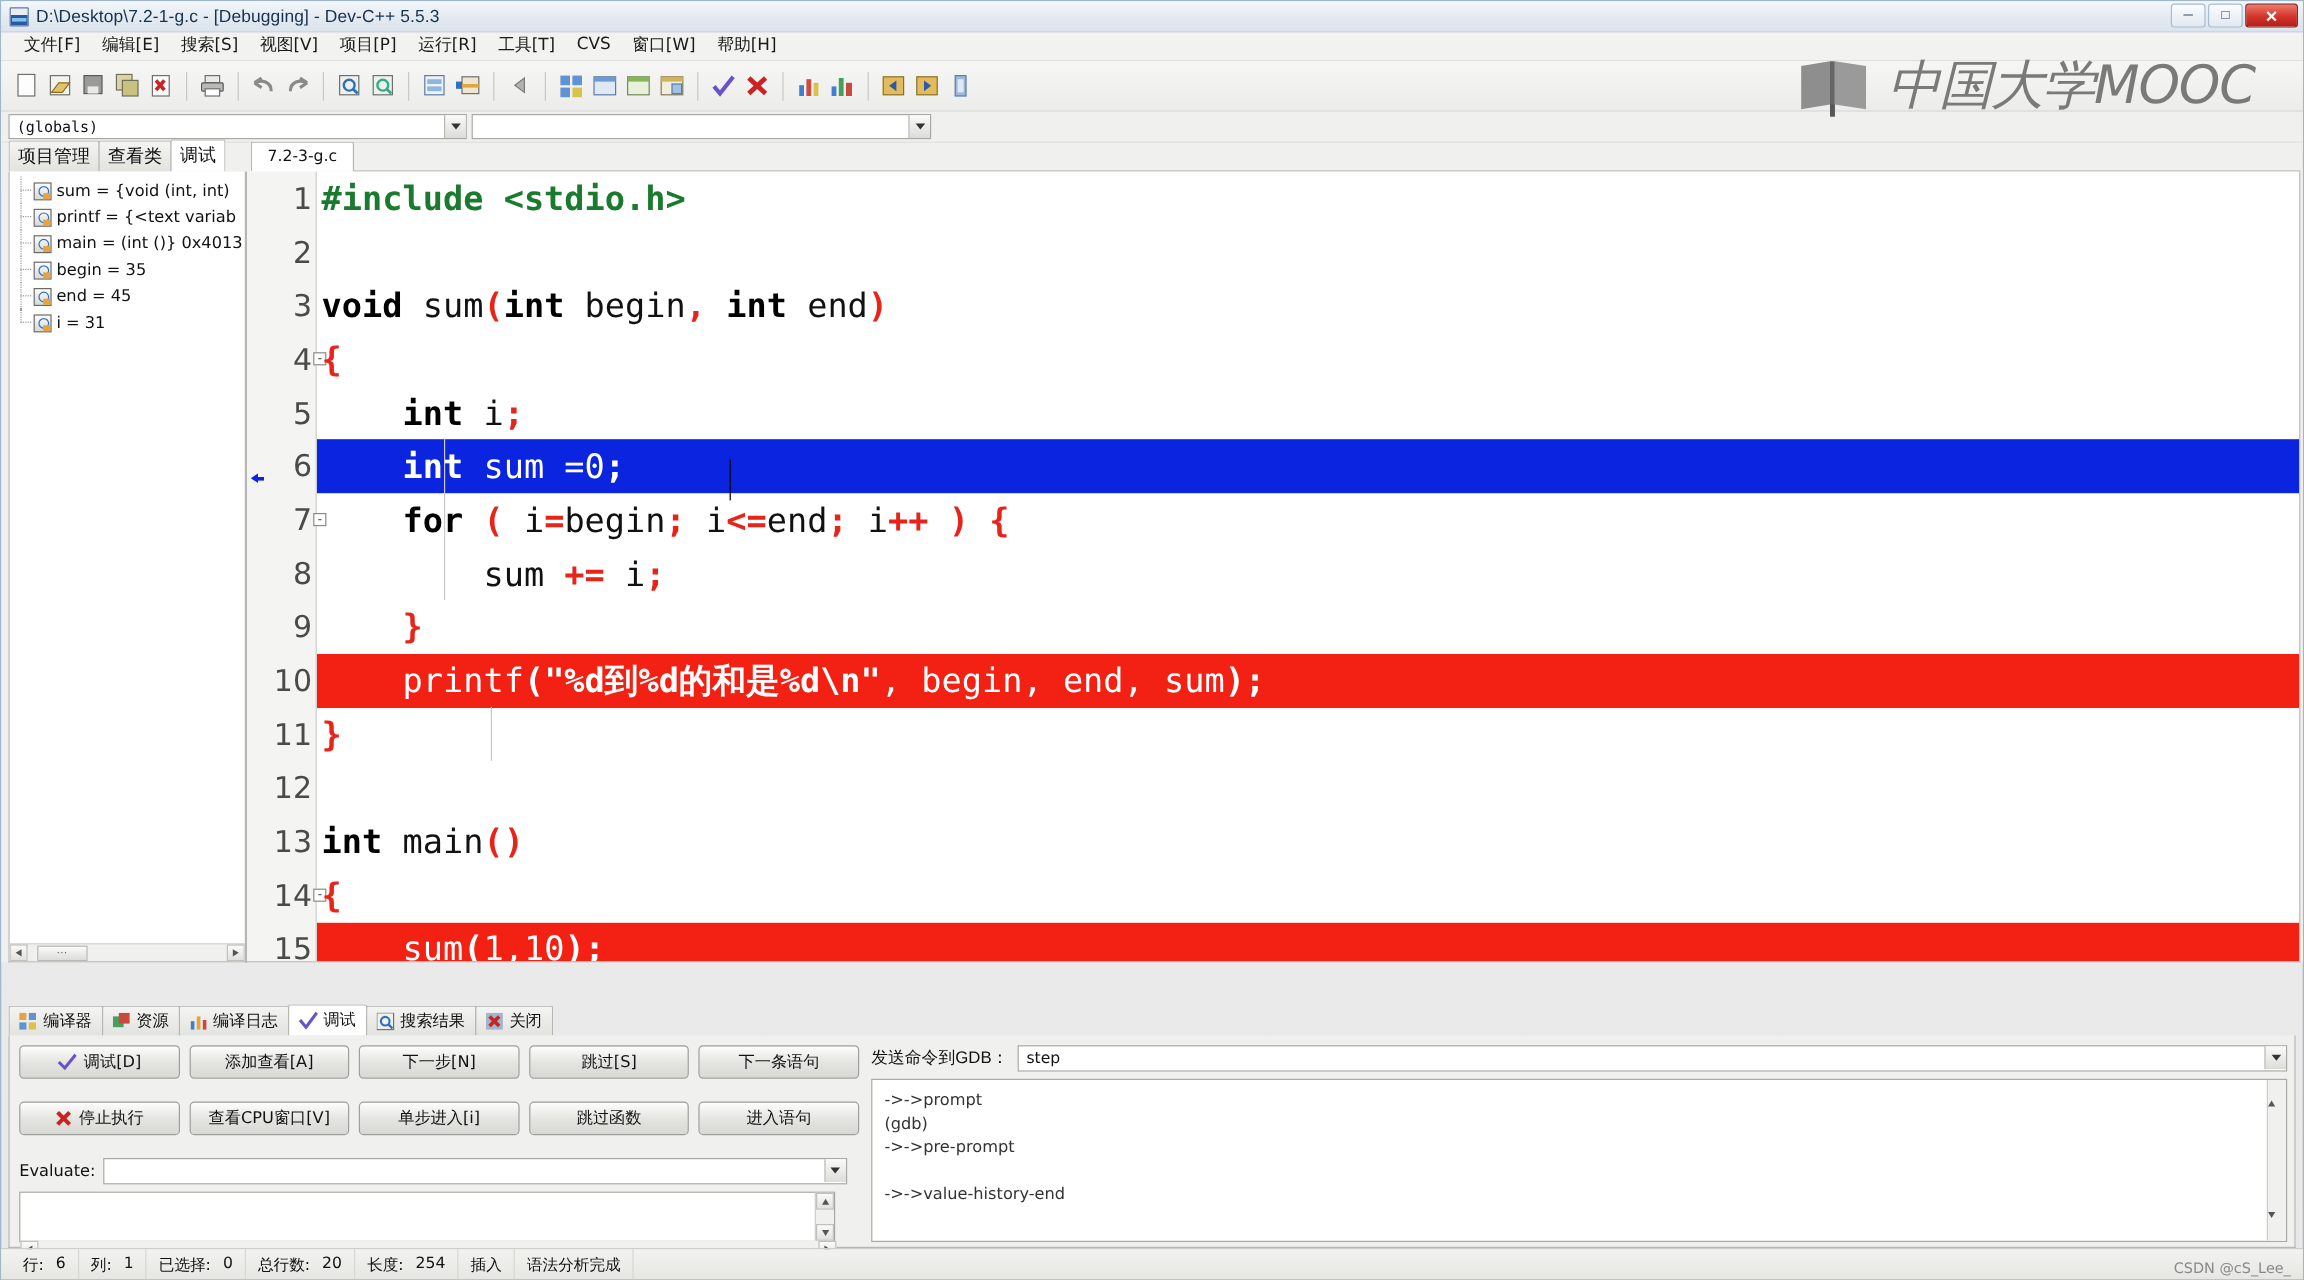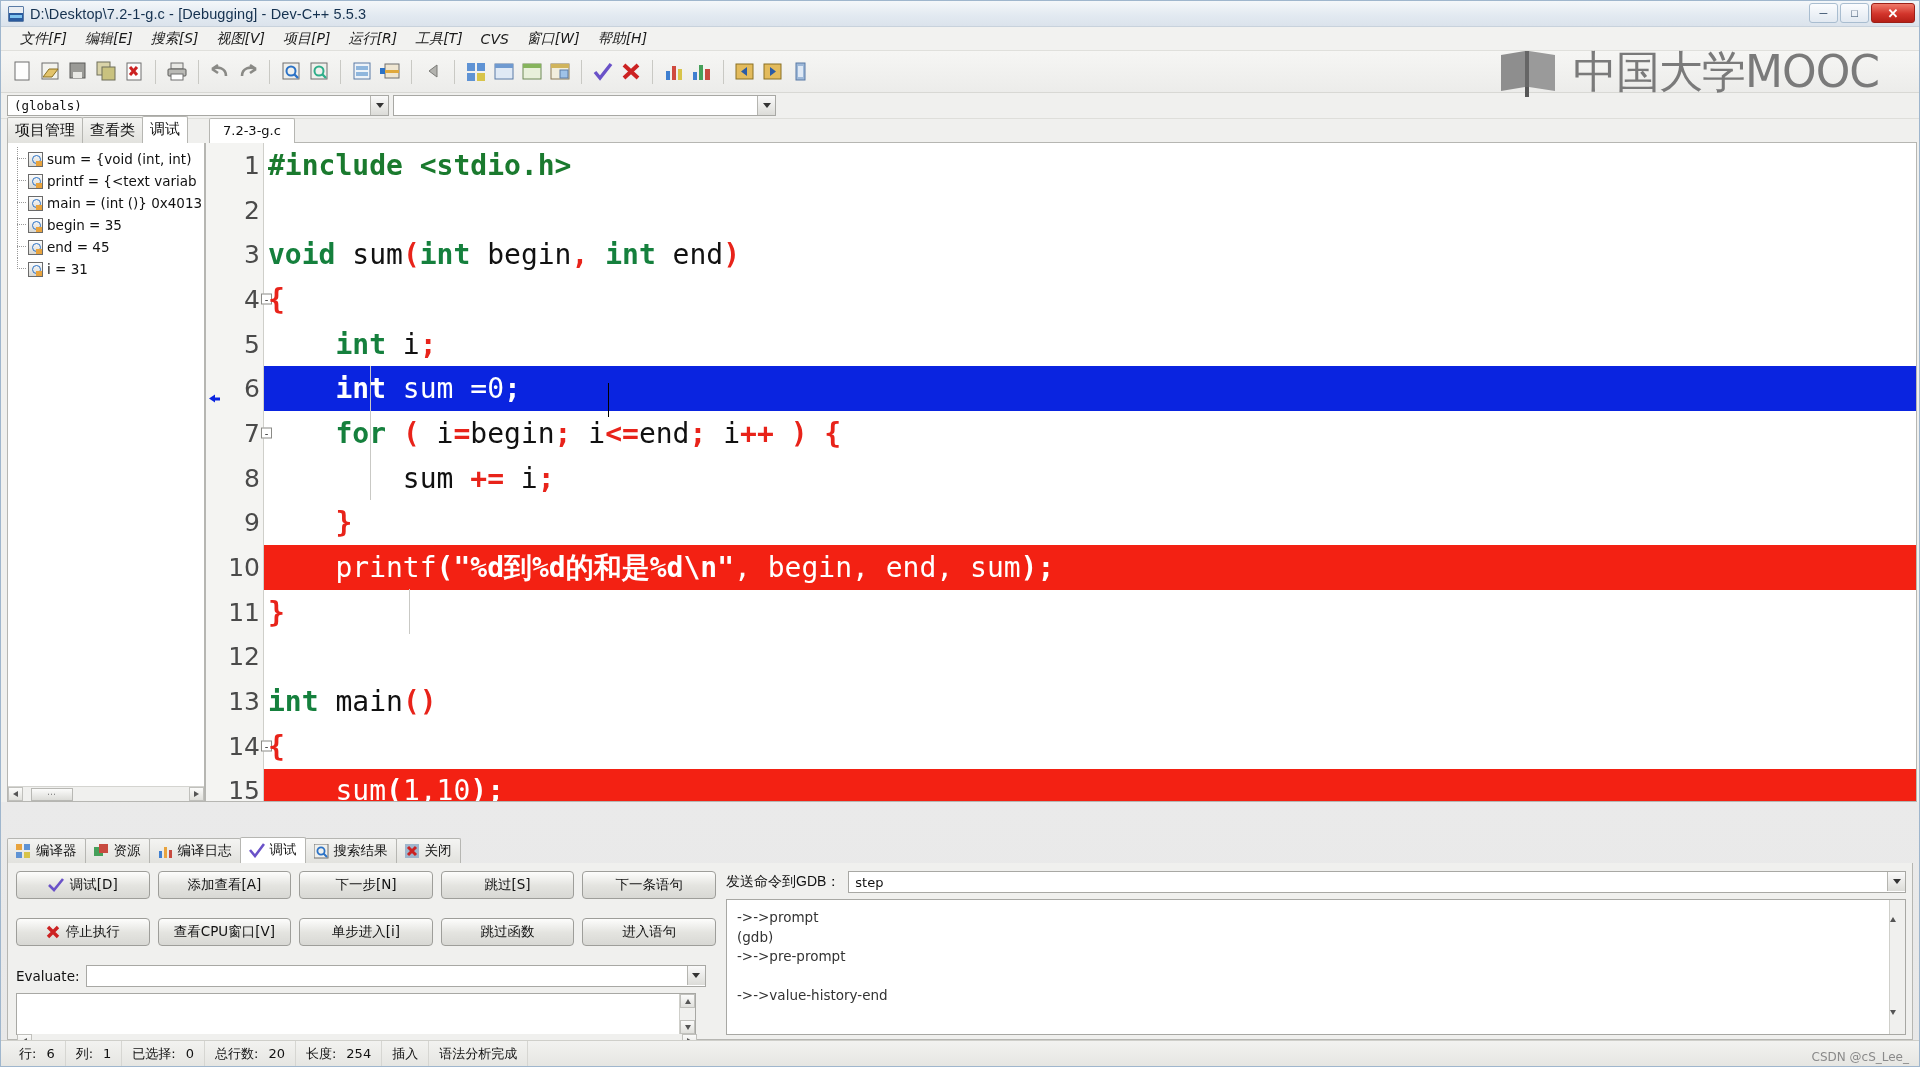--- a/index.html
+++ b/index.html
@@ -51,36 +51,36 @@
   .winbtn.close {
     width:44px;
     background:linear-gradient(#f07a6a,#d2342b 55%,#b51f17);
     border-color:#9b2018; color:#fff; font-size:13px; font-weight:bold;
   }
 
   
   .menubar {
     height:24px; flex:0 0 24px;
     background:#f2f2f0;
-    display:flex; align-items:center; padding-left:10px;
+    display:flex; padding-left:10px;
     border-bottom:1px solid #e0e0dc;
-    font-style:italic;
   }
   .menu-item {
     font-size:14px; color:#1a1a1a; padding:2px 9px; white-space:nowrap;
     font-family:"DejaVu Sans", sans-serif;
   }
 
   
   .toolbar {
     height:42px; flex:0 0 42px;
     background:linear-gradient(#f6f6f4,#ececeA);
     border-bottom:1px solid #d8d8d4;
     display:flex; align-items:center; padding-left:8px; gap:2px;
     position:relative;
+    font-style:italic;
   }
   .tb {
     width:26px; height:26px; border-radius:2px;
     display:flex; align-items:center; justify-content:center;
     position:relative;
   }
   .tb svg { display:block; }
   .tb-sep { width:1px; height:24px; background:#c9c9c4; margin:0 6px; }
 
   .mooc-logo {
@@ -206,21 +206,21 @@
   }
   .codecol { flex:1 1 auto; position:relative; overflow:hidden; padding-left:0px;}
   .cline {
     height:44.7px; display:flex; align-items:center;
     font-family:"DejaVu Sans Mono", monospace;
     font-size:28px; white-space:pre; color:#111; padding-left:4px;
     letter-spacing:0px;
   }
   .cline.cur { background:#0a24e0; color:#fff; }
   .cline.bp  { background:#f32113; color:#fff; }
-  .kw   { color:#15803d; font-weight:bold; }
+  .kw   { color:#000000; font-weight:bold; }
   .pp   { color:#1a7a2e; font-weight:bold; }
   .sym  { color:#e8231a; font-weight:bold; }
   .str  { color:#e8231a; font-weight:bold; }
   .cline.cur .kw, .cline.cur .sym, .cline.cur .str { color:#fff; }
   .cline.bp  .kw, .cline.bp  .sym, .cline.bp  .str { color:#fff; }
   .indentguide { position:absolute; width:1px; background:#c9c9c5; }
   .textcursor {
     position:absolute; width:1px; background:#000;
   }
 

